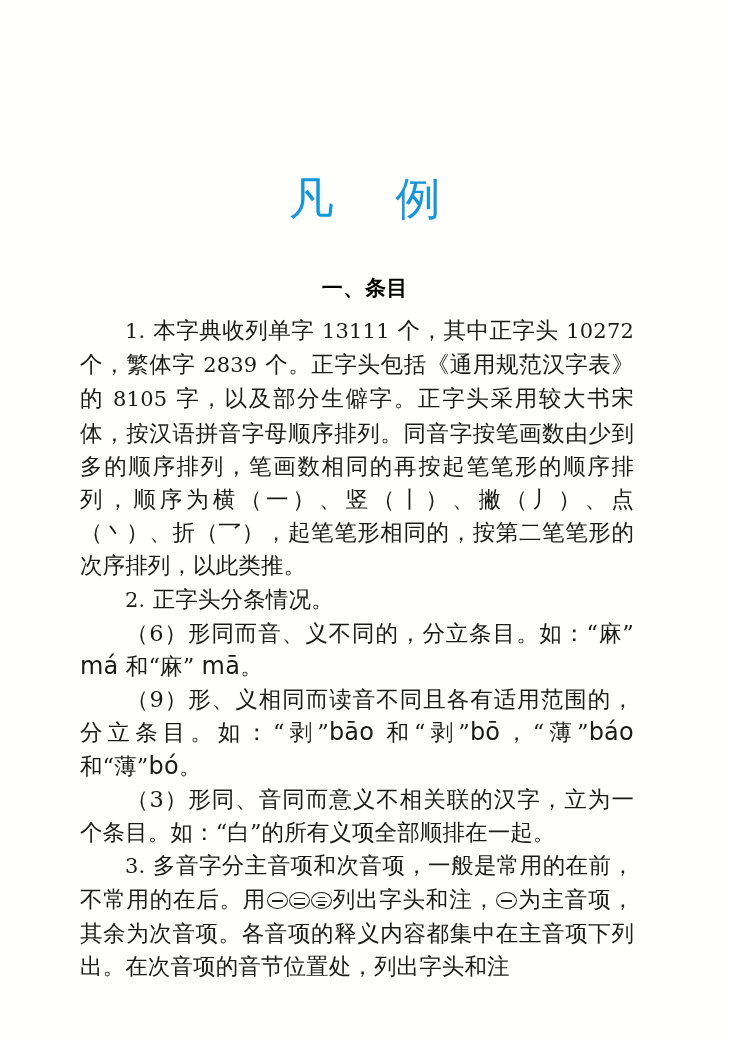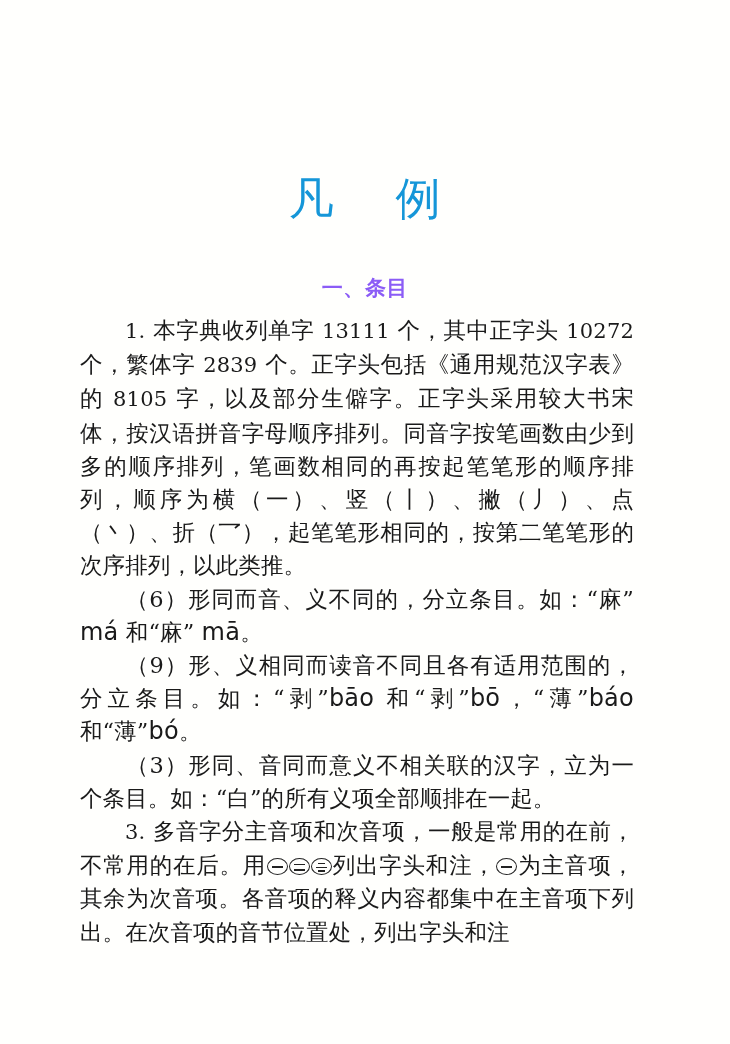--- a/index.html
+++ b/index.html
@@ -38,21 +38,21 @@
     font-weight: 400;
   }
 
   
   .section-heading {
     position: absolute;
     top: 274px;
     left: 0;
     width: 730px;
     text-align: center;
-    color: #8b5cf6;
+    color: #000000;
     font-family: Liberation Sans, sans-serif;
     font-size: 21px;
     line-height: 28px;
     font-weight: 700;
     letter-spacing: 0.03em;
   }
 
   
   .body-block {
     position: absolute;
@@ -125,20 +125,21 @@
 <div class="page">
 
   <div class="page-title">凡    例</div>
 
   <div class="section-heading">一、条目</div>
 
   <div class="body-block">
 
     <p class="para"><span class="indent"></span><span class="lat">1.</span> <span>本字典收列单字</span> <span class="lat">13111</span> <span>个，其中正字头</span> <span class="lat">10272</span> <span>个，繁体字</span> <span class="lat">2839</span> <span>个。正字头包括《通用规范汉字表》的</span> <span class="lat">8105</span> <span>字，以及部分生僻字。正字头采用较大书宋体，按汉语拼音字母顺序排列。同音字按笔画数由少到多的顺序排列，笔画数相同的再按起笔笔形的顺序排列，顺序为横（一）、竖（丨）、撇（丿）、点（丶）、折（乛），起笔笔形相同的，按第二笔笔形的次序排列，以此类推。</span></p>
 
+    <p class="para"><span class="indent"></span><span class="lat">2.</span> <span>正字头分条情况。</span></p>
 
     <p class="para"><span class="indent"></span><span>（6）形同而音、义不同的，分立条目。如：“麻”</span> <span class="py">má</span> <span>和“麻”</span> <span class="py">mā</span><span>。</span></p>
 
     <p class="para"><span class="indent"></span><span>（9）形、义相同而读音不同且各有适用范围的，分立条目。如：“剥”</span><span class="py">bāo</span> <span>和“剥”</span><span class="py">bō</span><span>，“薄”</span><span class="py">báo</span> <span>和“薄”</span><span class="py">bó</span><span>。</span></p>
 
     <p class="para"><span class="indent"></span><span>（3）形同、音同而意义不相关联的汉字，立为一个条目。如：“白”的所有义项全部顺排在一起。</span></p>
 
     <p class="para"><span class="indent"></span><span class="lat">3.</span> <span>多音字分主音项和次音项，一般是常用的在前，不常用的在后。用</span><span class="circ n1"><i></i></span><span class="circ n2"><i></i><i></i></span><span class="circ n3"><i></i><i></i><i></i></span><span>列出字头和注，</span><span class="circ n1"><i></i></span><span>为主音项，其余为次音项。各音项的释义内容都集中在主音项下列出。在次音项的音节位置处，列出字头和注</span></p>
 
   </div>

